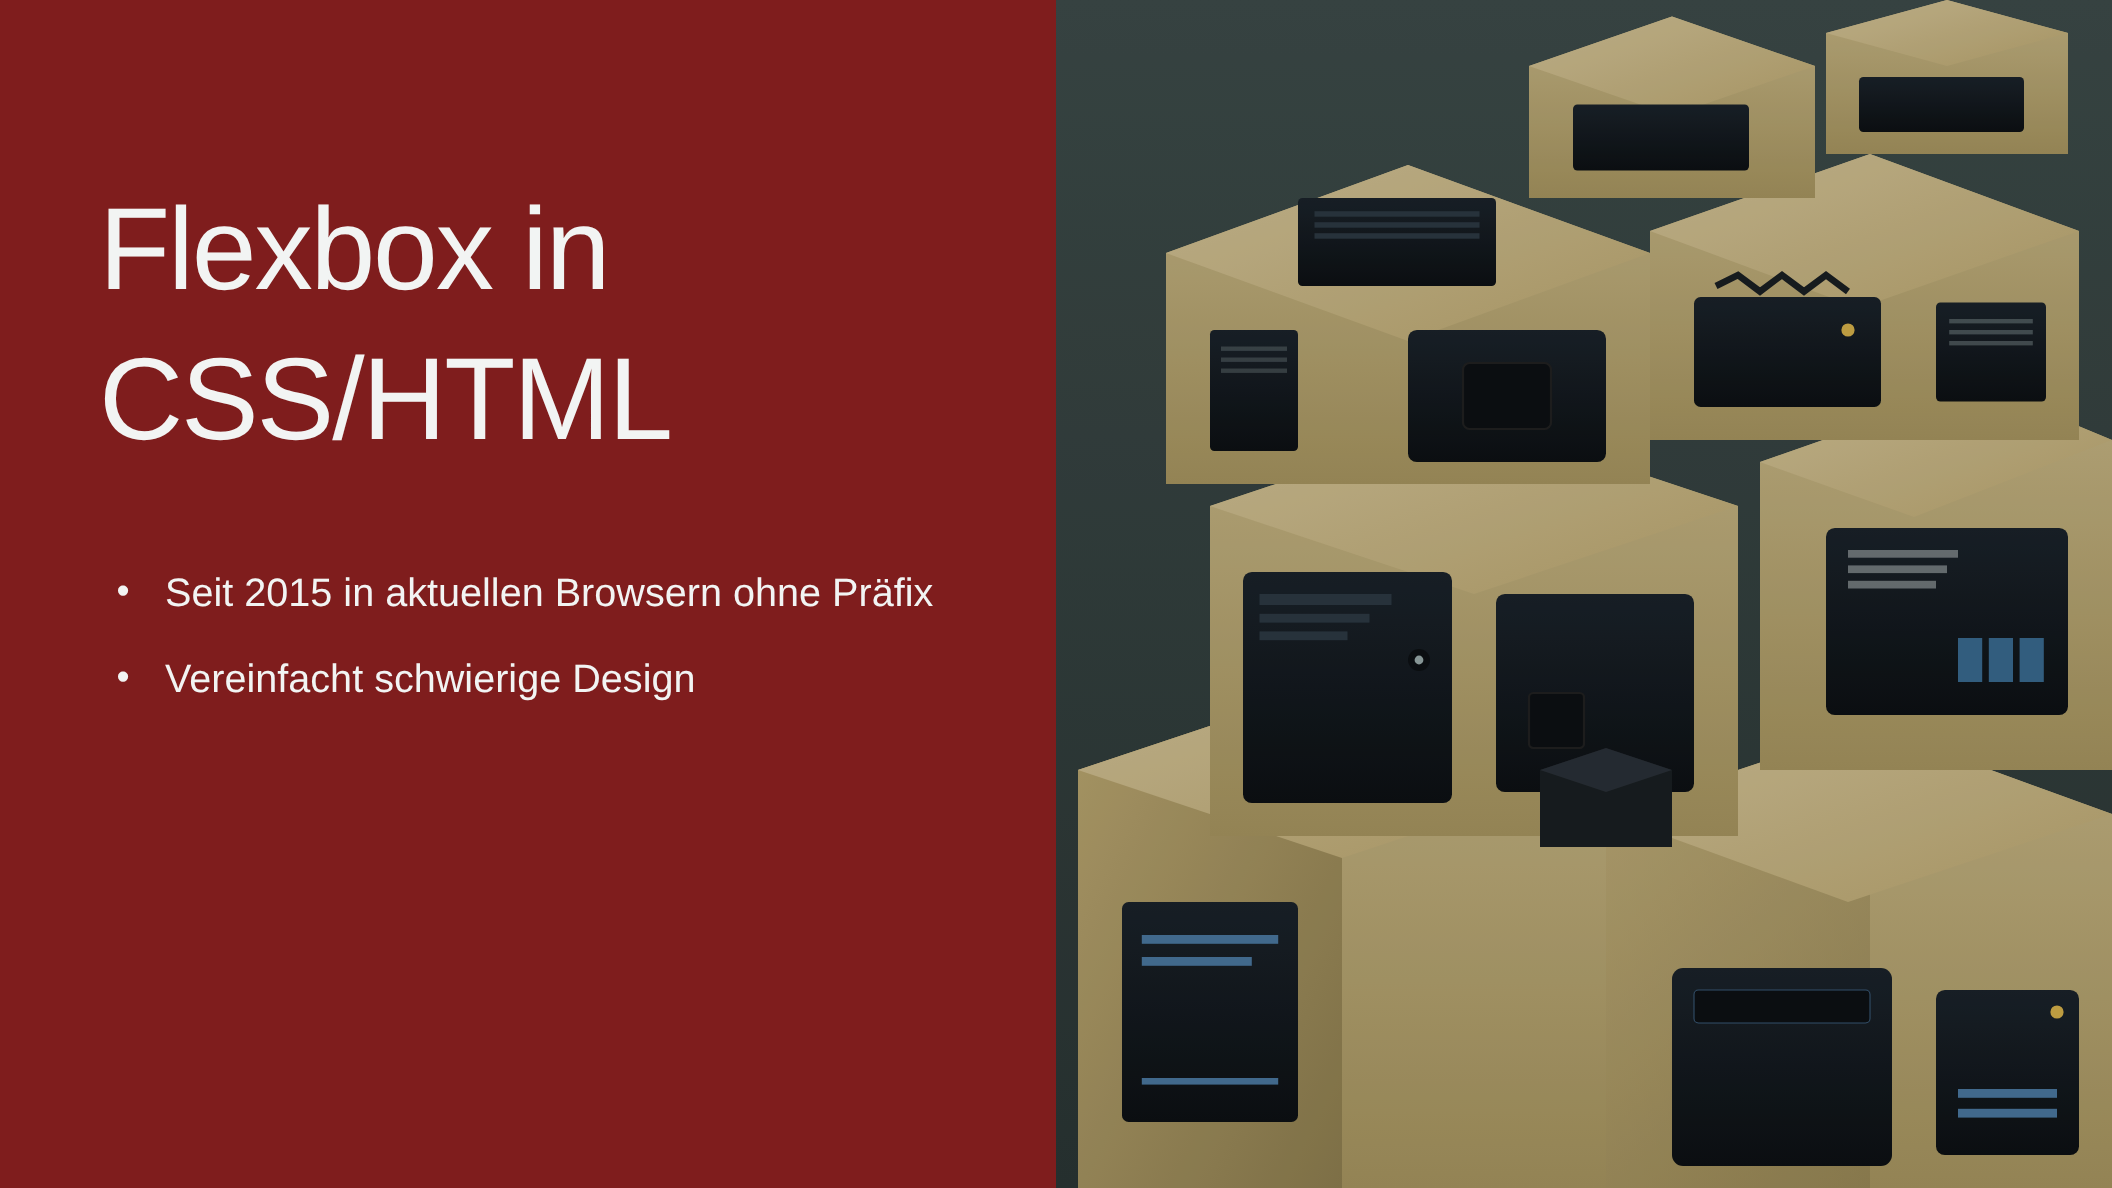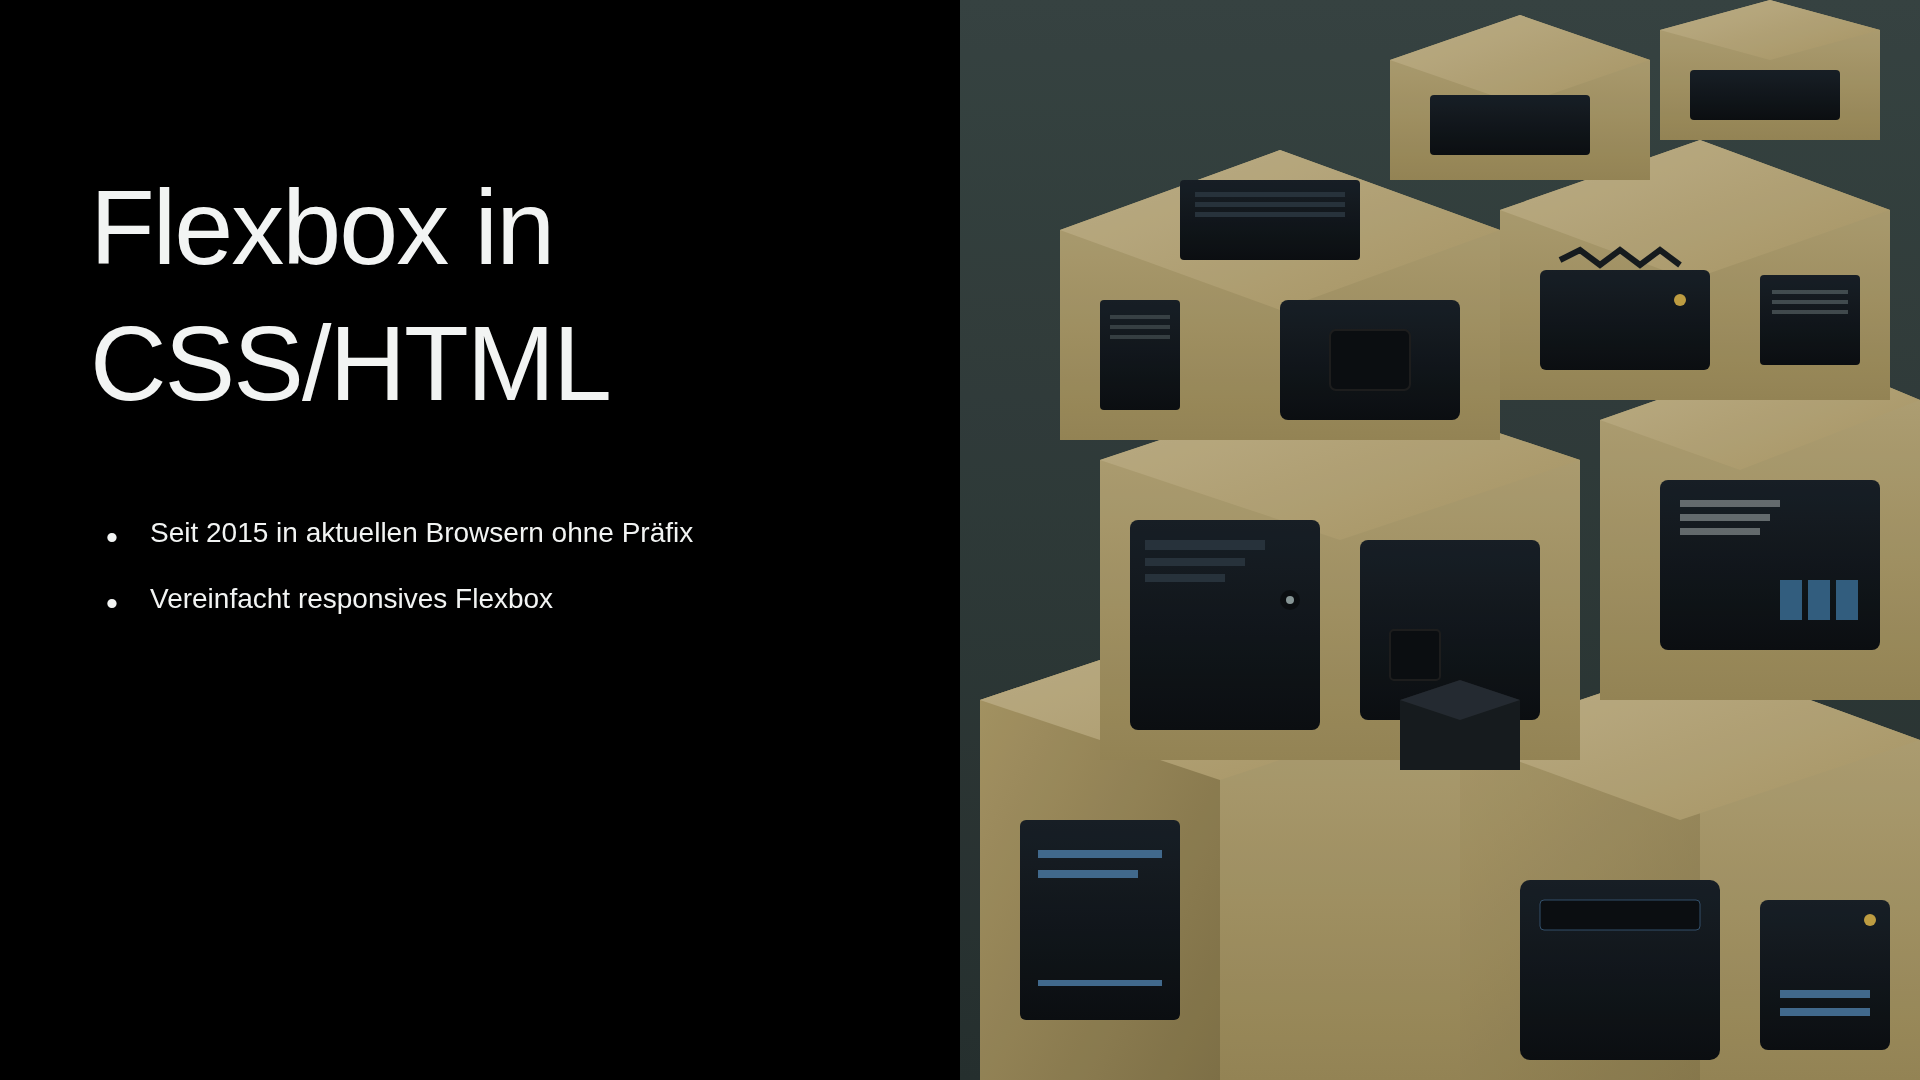--- a/index.html
+++ b/index.html
@@ -6,35 +6,35 @@
     html, body { width: 1920px; height: 1080px; overflow: hidden; }
     body {
       display: flex;
       font-family: "Segoe UI", "Helvetica Neue", Arial, sans-serif;
       background: #4a5a58;
       color: #f5f7f6;
     }
     .left {
       width: 50%;
       height: 100%;
-      background: #000000;
+      background: #7f1d1d;
       padding: 160px 80px 15px 90px;
     }
     .title {
       font-size: 106px;
       font-weight: 500;
       line-height: 1.28;
       letter-spacing: -2px;
       margin-bottom: 80px;
       color: #f2f4f3;
     }
     ul.bullets { list-style: none; padding-left: 10px; }
     ul.bullets li {
       position: relative;
-      font-size: 28px;
+      font-size: 36px;
       font-weight: 500;
       line-height: 1.55;
       padding-left: 50px;
       margin-bottom: 22px;
       color: #f2f4f3;
     }
     ul.bullets li::before {
       content: "•";
       position: absolute;
       left: 6px;
@@ -51,21 +51,21 @@
     }
     .right svg { width: 100%; height: 100%; display: block; }
   </style>
 </head>
 <body>
 
 <div class="left">
   <h1 class="title">Flexbox in CSS/HTML</h1>
   <ul class="bullets">
     <li>Seit 2015 in aktuellen Browsern ohne Präfix</li>
-    <li>Vereinfacht responsives Flexbox</li>
+    <li>Vereinfacht schwierige Design</li>
   </ul>
 </div>
 
 <div class="right">
   <svg viewBox="0 0 960 1080" aria-label="stacked-tech-boxes-illustration">
     <defs>
       <linearGradient id="bgFade" x1="0" y1="0" x2="0" y2="1">
         <stop offset="0%" stop-color="#3e4c4a"></stop>
         <stop offset="100%" stop-color="#2b3635"></stop>
       </linearGradient>

